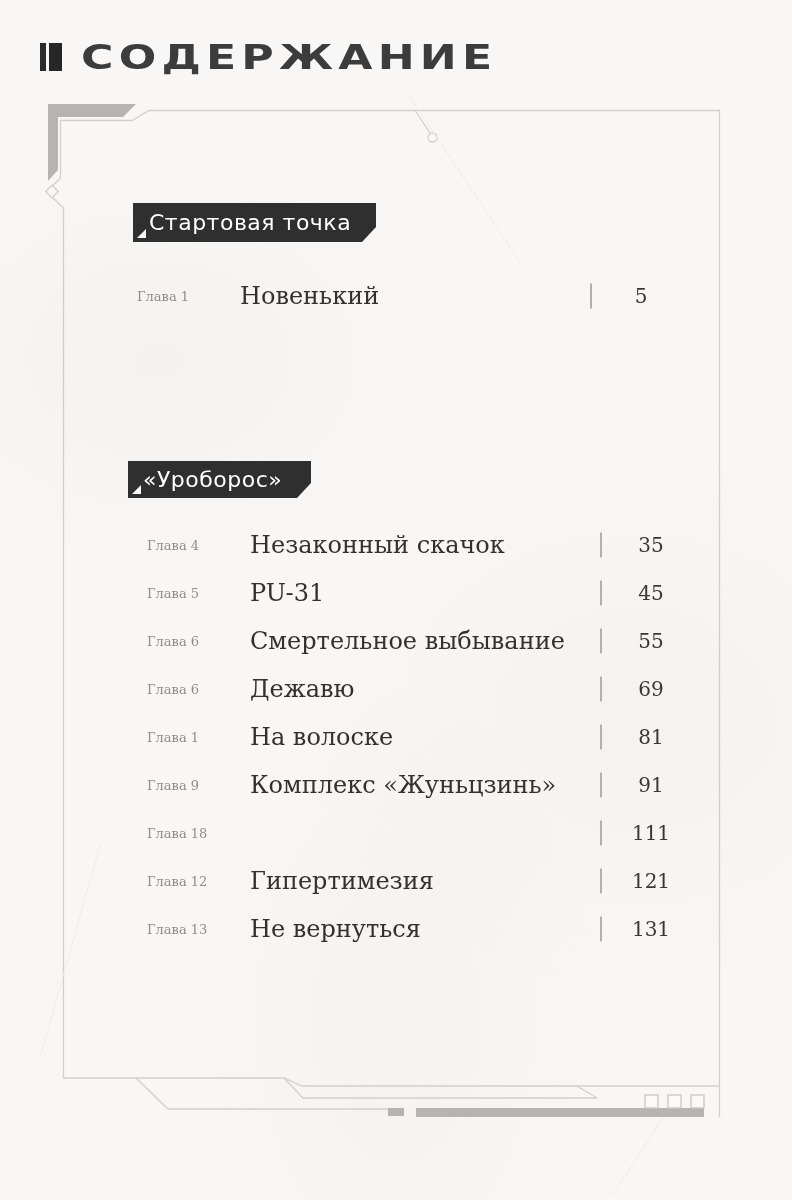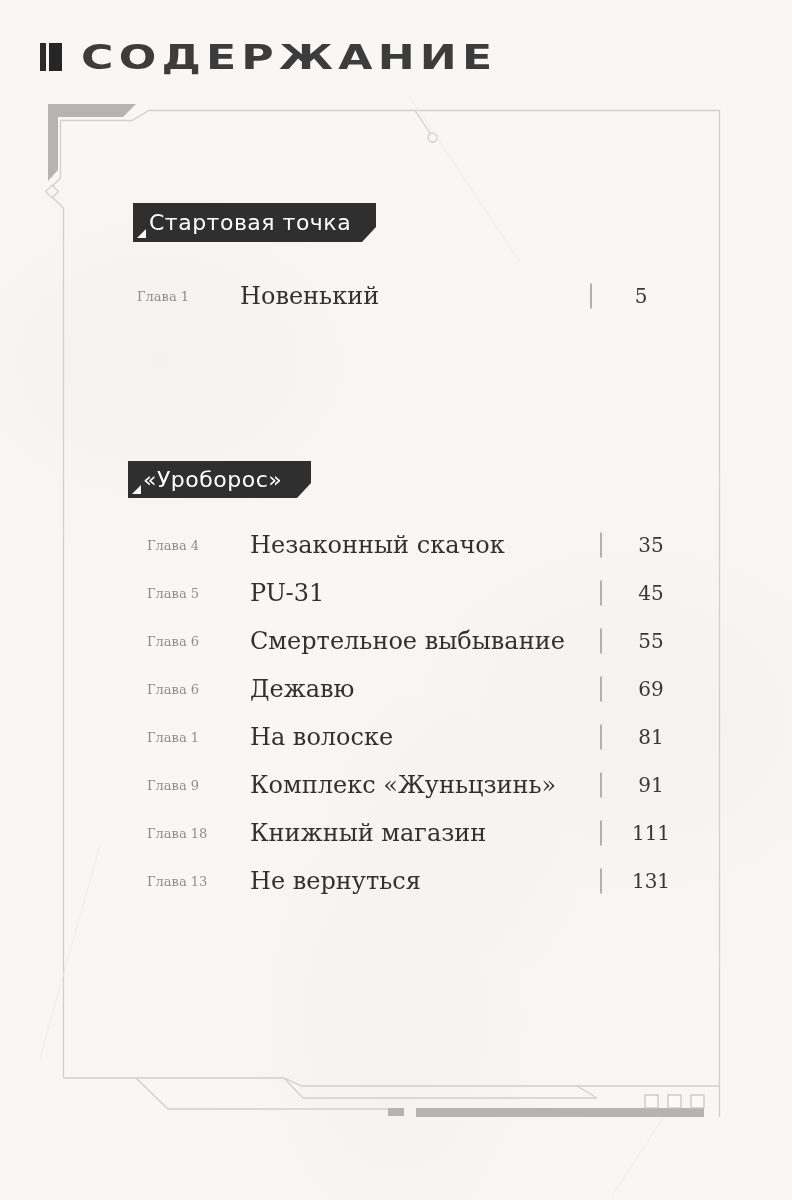--- a/index.html
+++ b/index.html
@@ -178,25 +178,30 @@
   <div class="row">
     <span class="chapter">Глава 9</span>
     <span class="title">Комплекс «Жуньцзинь»</span>
     <span class="sep"></span>
     <span class="page">91</span>
   </div>
 
 
   <div class="row">
     <span class="chapter">Глава 18</span>
-    <span class="title">Книжный магазин</span>
     <span class="sep"></span>
     <span class="page">111</span>
   </div>
 
+  <div class="row">
+    <span class="chapter">Глава 12</span>
+    <span class="title">Гипертимезия</span>
+    <span class="sep"></span>
+    <span class="page">121</span>
+  </div>
 
   <div class="row">
     <span class="chapter">Глава 13</span>
     <span class="title">Не вернуться</span>
     <span class="sep"></span>
     <span class="page">131</span>
   </div>
 </div>
   </div>
 </div>

